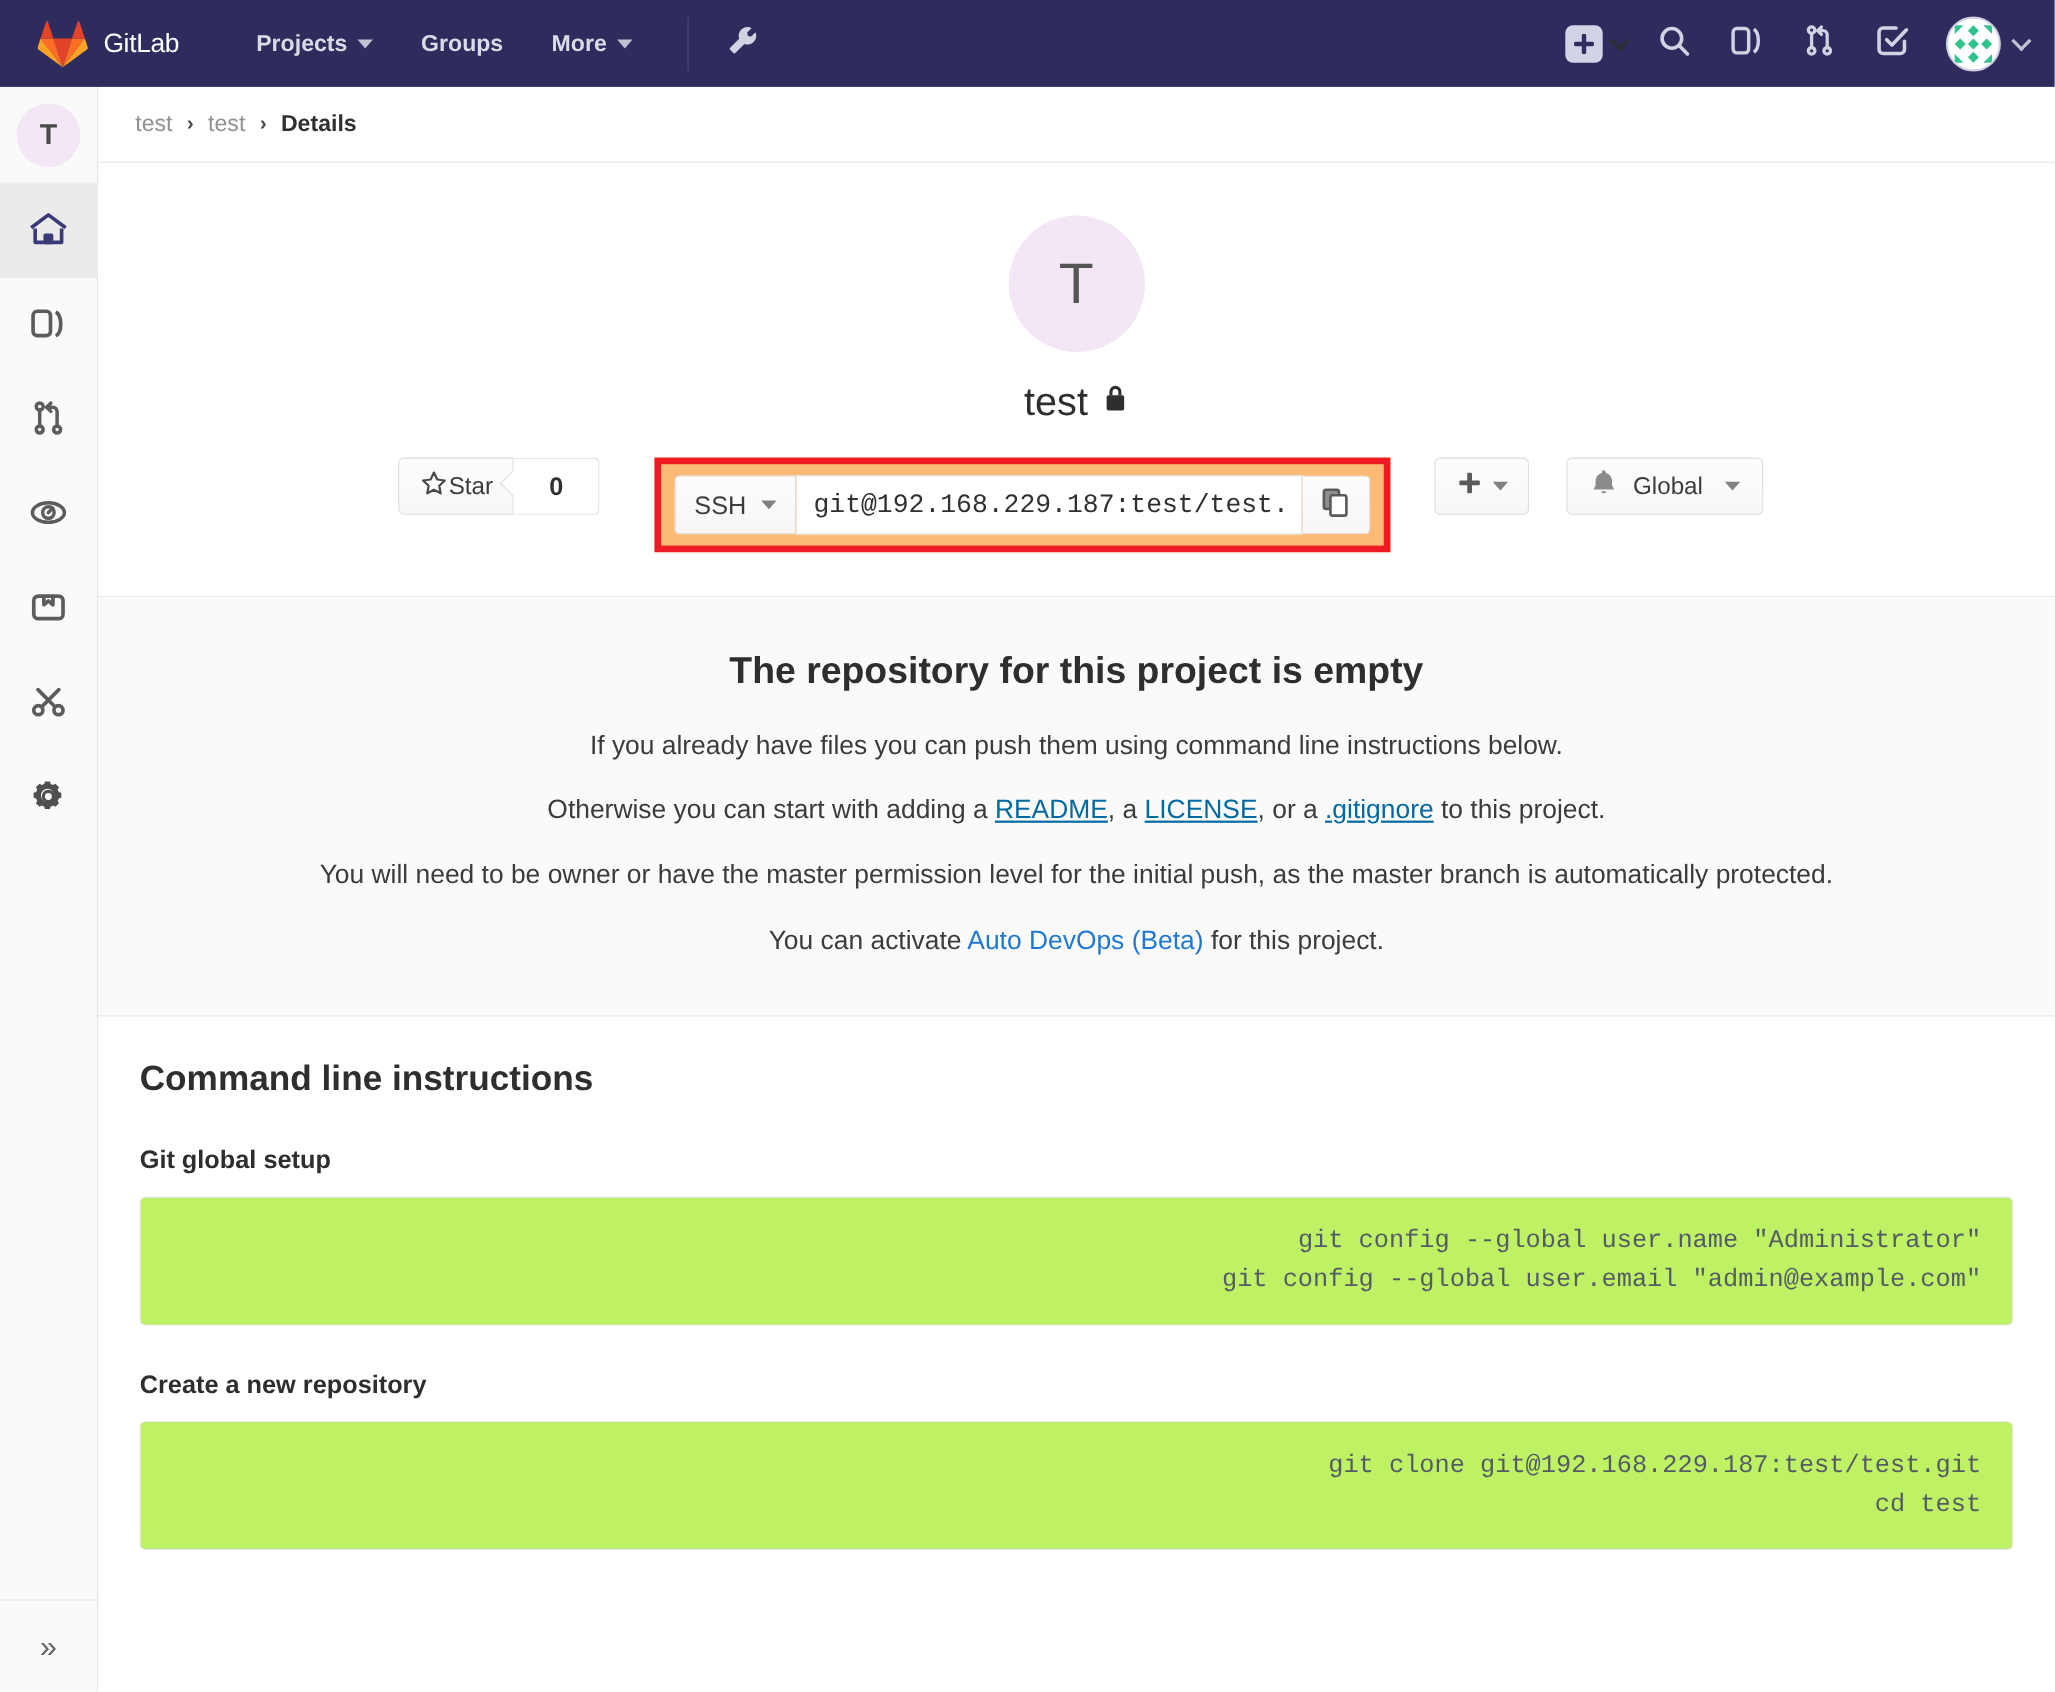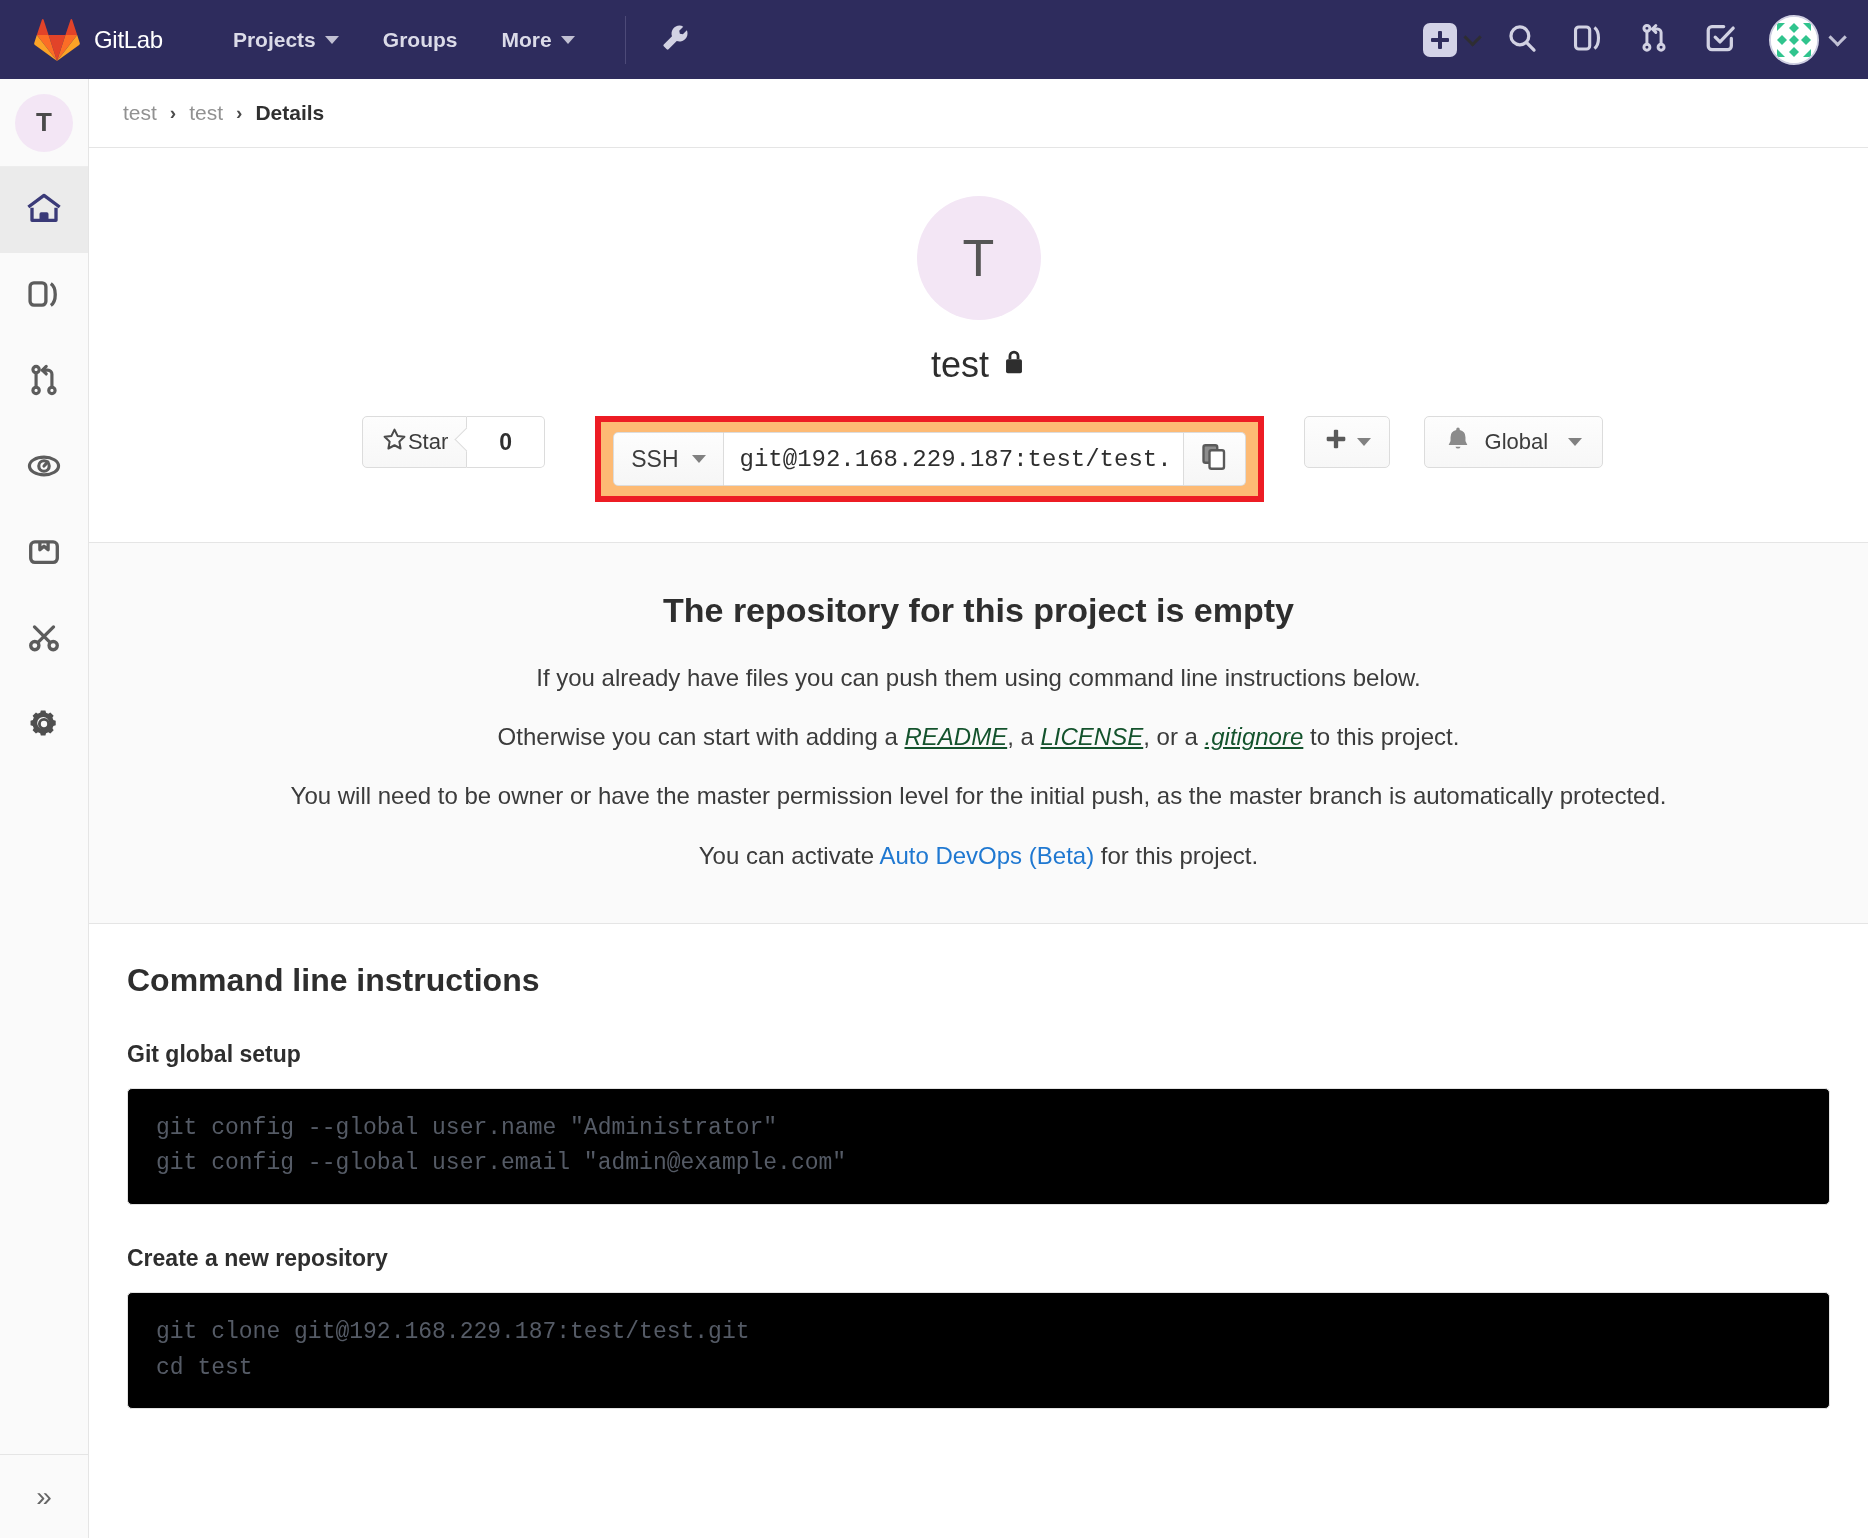--- a/index.html
+++ b/index.html
@@ -283,49 +283,50 @@
     font-weight: bold;
     color: #2e2e2e;
   }
   #emptyrepo p {
     margin: 0 0 28px;
     font-size: 24px;
     line-height: 1.3;
     color: #3b3b3b;
   }
   #emptyrepo p:last-child { margin-bottom: 0; }
-  a.lnk { color: #14532d; text-decoration: underline; cursor: pointer; font-style: italic; }
+  a.lnk { color: #0369a1; text-decoration: underline; cursor: pointer; }
   a.lnk-plain { color: #1f78d1; text-decoration: none; cursor: pointer; }
 
   
   #cli { padding: 38px 38px 0; }
   #cli h2 {
     margin: 0 0 42px;
     font-size: 32px;
     font-weight: bold;
     color: #2e2e2e;
   }
   #cli h4 {
     margin: 0 0 20px;
     font-size: 23px;
     font-weight: bold;
     color: #2e2e2e;
   }
   .codeblock {
-    background: #000000;
+    background: #bef264;
     border: 1px solid #e3e3e3;
     border-radius: 5px;
     padding: 22px 28px;
     font-family: "Liberation Mono", monospace;
     font-size: 23px;
     line-height: 1.55;
     color: #555b66;
     white-space: pre;
     overflow: hidden;
     margin-bottom: 40px;
+    text-align: right;
   }
 </style>
 </head>
 <body>
 
 <div id="topbar">
 
   <div id="brand">
     <span class="logo">
       <svg class="logo" viewBox="0 0 36 36" width="46" height="46" aria-hidden="true">

